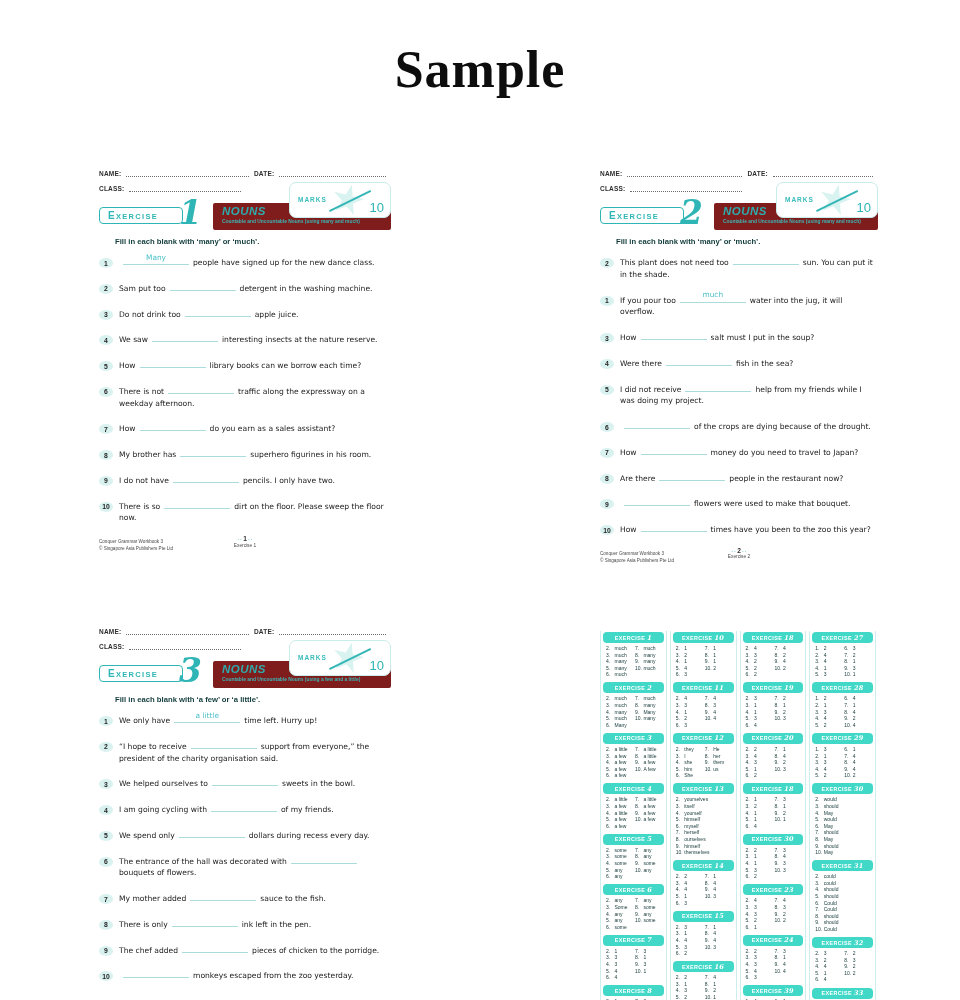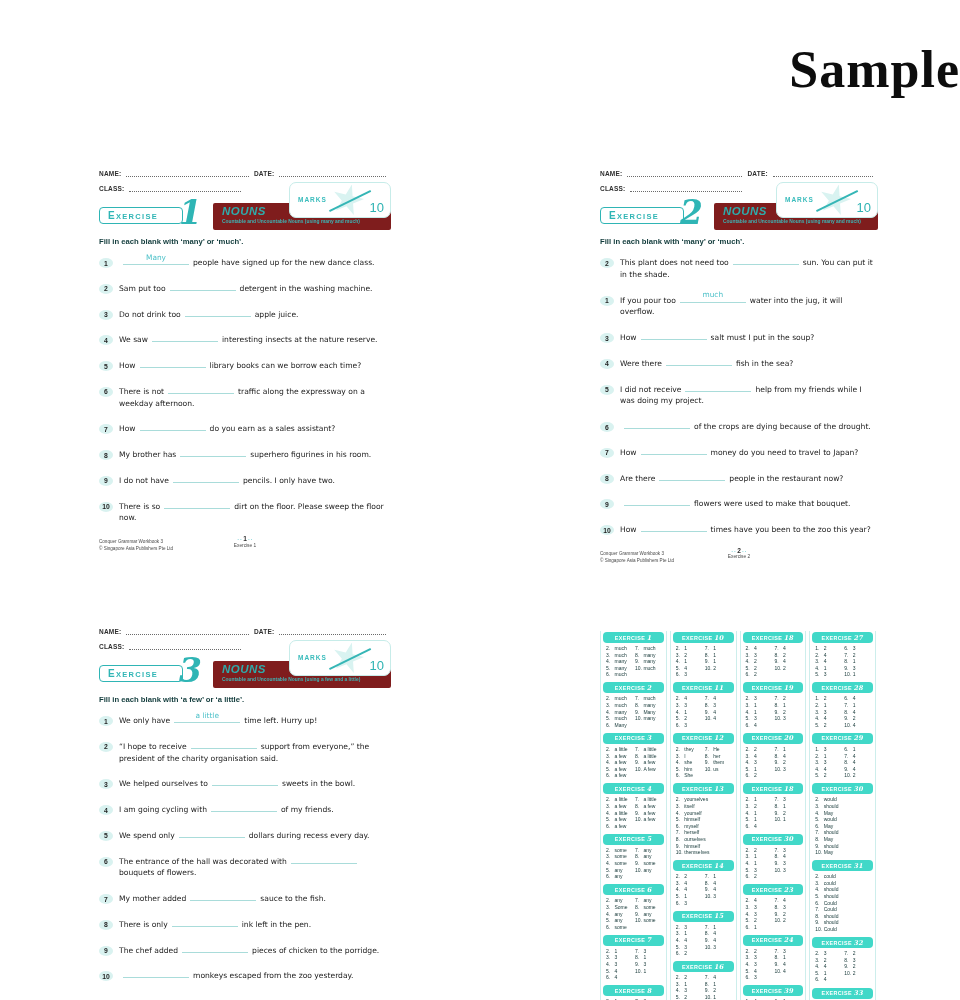--- a/index.html
+++ b/index.html
@@ -2,21 +2,21 @@
 <html><head>
 <meta charset="utf-8">
 <style>
   html,body { margin:0; padding:0; }
   body {
     width:960px; height:1000px; overflow:hidden; position:relative;
     background:#ffffff; font-family:"Liberation Sans", sans-serif;
   }
   .page-title {
     position:absolute; top:40px; left:0; right:0; margin:0;
-    text-align:right; font-family:"Liberation Serif", serif;
+    text-align:center; font-family:"Liberation Serif", serif;
     font-weight:bold; font-size:52px; color:#0d0d0d; letter-spacing:1px;
   }
 
   
   .worksheet { position:absolute; width:292px; }
   .ws-tl { left:99px;  top:170px; }
   .ws-tr { left:600px; top:170px; width:278px; }
   .ws-bl { left:99px;  top:628px; }
 
   .ws-head { position:relative; }
@@ -52,21 +52,21 @@
   .badge-txt::first-letter { font-size:10px; }
   .big-num {
     position:absolute; left:80px; top:-7px;
     font-family:"DejaVu Serif", serif; font-style:italic; font-weight:bold;
     font-size:33px; color:#2fb5b5; line-height:1;
   }
   .band { flex:1; background:#7f1d1d; border-radius:2px; padding:2px 6px 2px 9px; }
   .band-title { font-style:italic; font-weight:bold; font-size:11.5px; color:#2faaaa; letter-spacing:.5px; }
   .band-sub { font-size:4.9px; font-weight:bold; color:#3cb6b6; margin-top:1.5px; }
 
-  .instruction { font-size:7.7px; font-weight:bold; color:#123c3c; margin:7px 0 11px; }
+  .instruction { font-size:7.7px; font-weight:bold; color:#123c3c; margin:7px 16px 11px; }
 
   .questions { list-style:none; margin:0; padding:0; }
   .q { display:flex; margin-bottom:14px; }
   .qnum {
     flex:0 0 14px; height:10px; margin:1px 6px 0 0;
     background:#d9f2f0; border-radius:50%;
     font-size:6.8px; font-weight:bold; color:#1f1f1f;
     display:flex; align-items:center; justify-content:center;
   }
   .qtext { font-family:"DejaVu Sans", sans-serif; font-size:7.6px; color:#222; line-height:1.55; }

